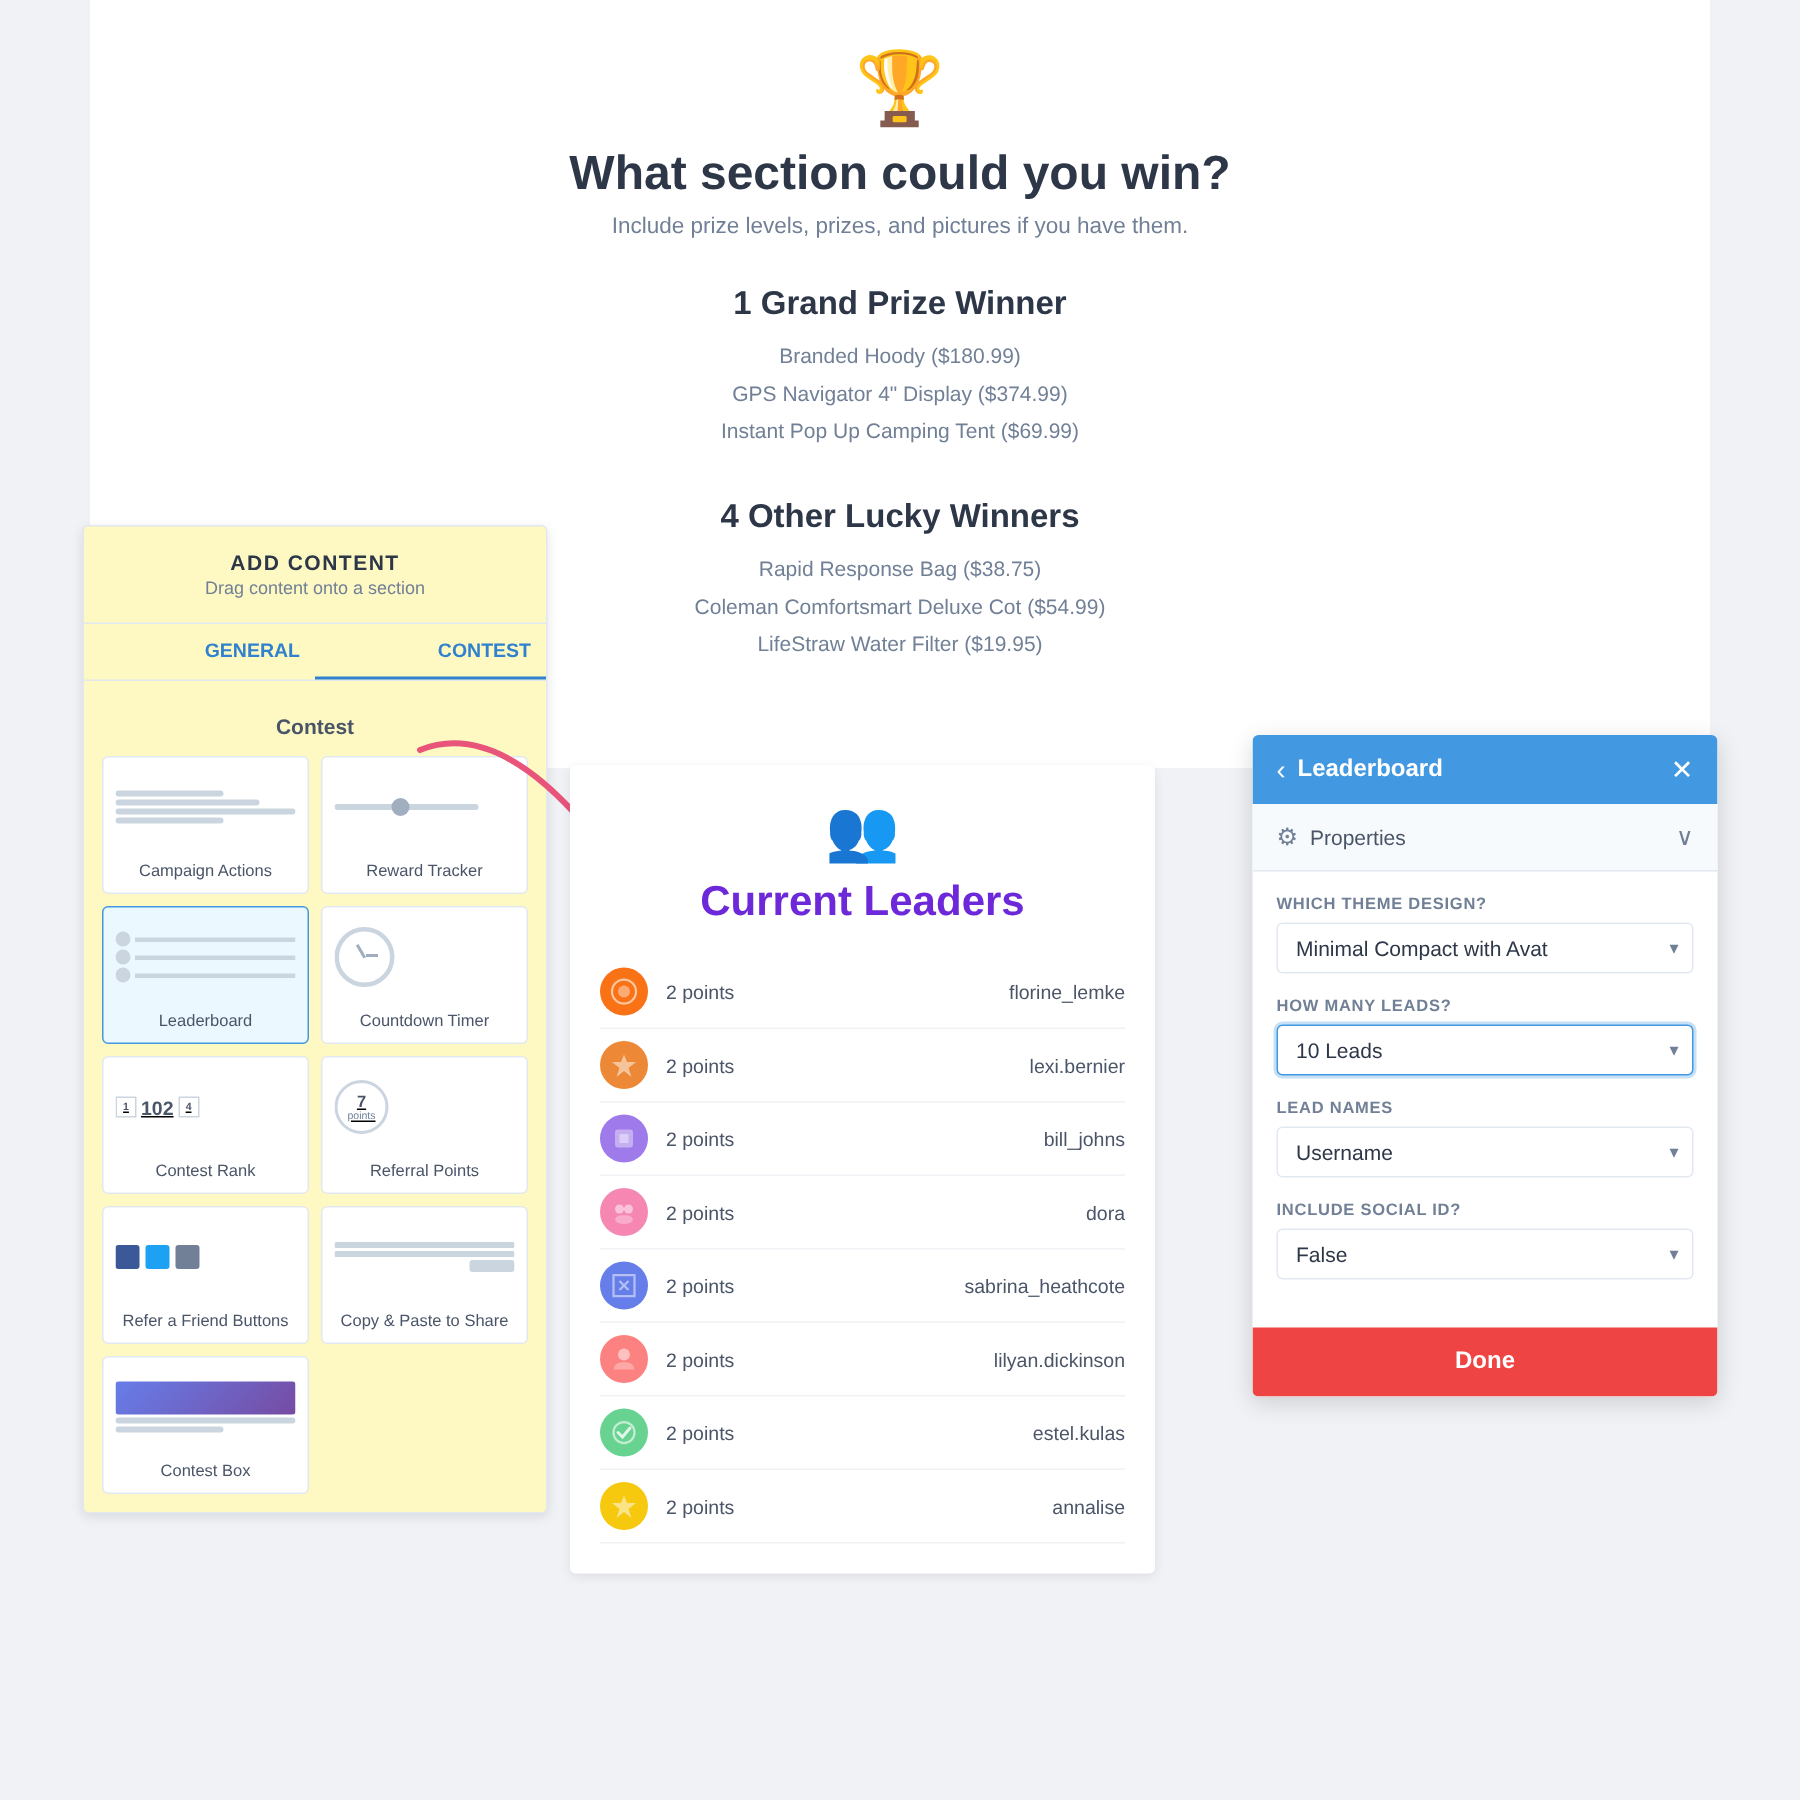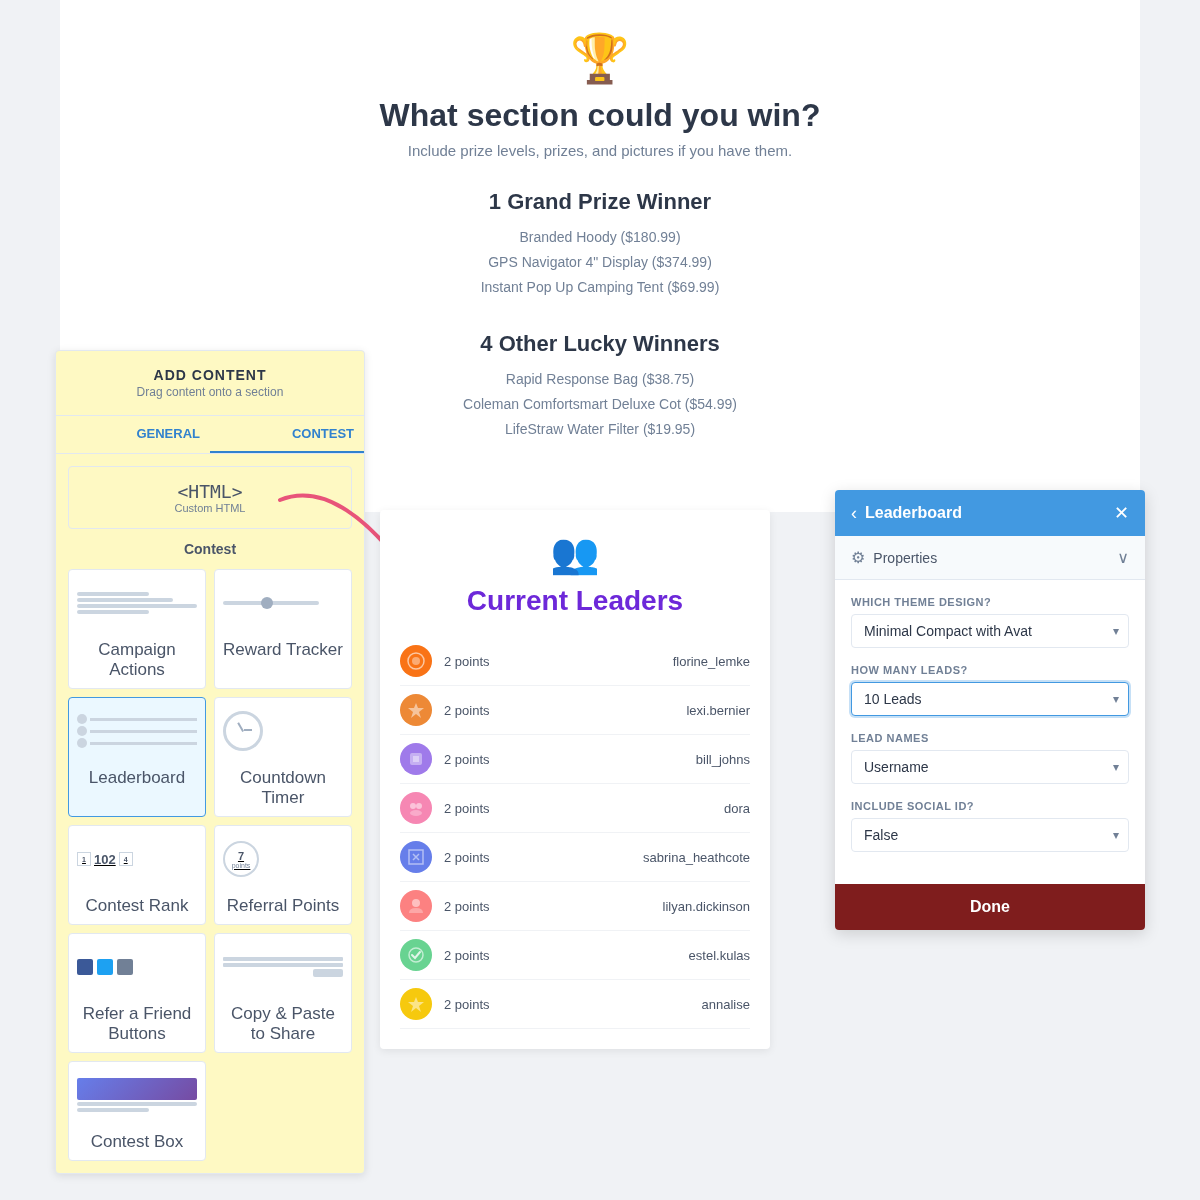--- a/index.html
+++ b/index.html
@@ -177,21 +177,21 @@
     .content-item-preview {
       height: 50px;
       display: flex;
       align-items: center;
       margin-bottom: 4px;
       overflow: hidden;
       text-decoration: underline;
     }
 
     .content-item-label {
-      font-size: 17px;
+      font-size: 11px;
       color: #4a5568;
       margin-top: 12px;
     }
 
     
     .preview-campaign {
       display: flex;
       flex-direction: column;
       gap: 2px;
       width: 100%;
@@ -524,21 +524,21 @@
       top: 50%;
       transform: translateY(-50%);
       pointer-events: none;
       color: #718096;
       font-size: 12px;
     }
 
     .settings-done-btn {
       width: 100%;
       padding: 14px;
-      background: #7f1d1d;
+      background: #ef4444;
       color: #fff;
       border: none;
       font-size: 16px;
       font-weight: 600;
       cursor: pointer;
       border-radius: 0;
       text-align: center;
     }
 
     
@@ -577,24 +577,20 @@
     <div class="sidebar-header-title">ADD CONTENT</div>
     <div class="sidebar-header-sub">Drag content onto a section</div>
   </div>
 
   <div class="sidebar-tabs">
     <div class="sidebar-tab">GENERAL</div>
     <div class="sidebar-tab active">CONTEST</div>
   </div>
 
   <div class="sidebar-content">
-    <div class="html-block">
-      <div class="html-block-title">&lt;HTML&gt;</div>
-      <div class="html-block-sub">Custom HTML</div>
-    </div>
 
     <div class="contest-section-title">Contest</div>
 
     <div class="content-grid">
 
       <div class="content-item">
         <div class="content-item-preview">
           <div class="preview-campaign">
             <div class="preview-line short"></div>
             <div class="preview-line medium"></div>

